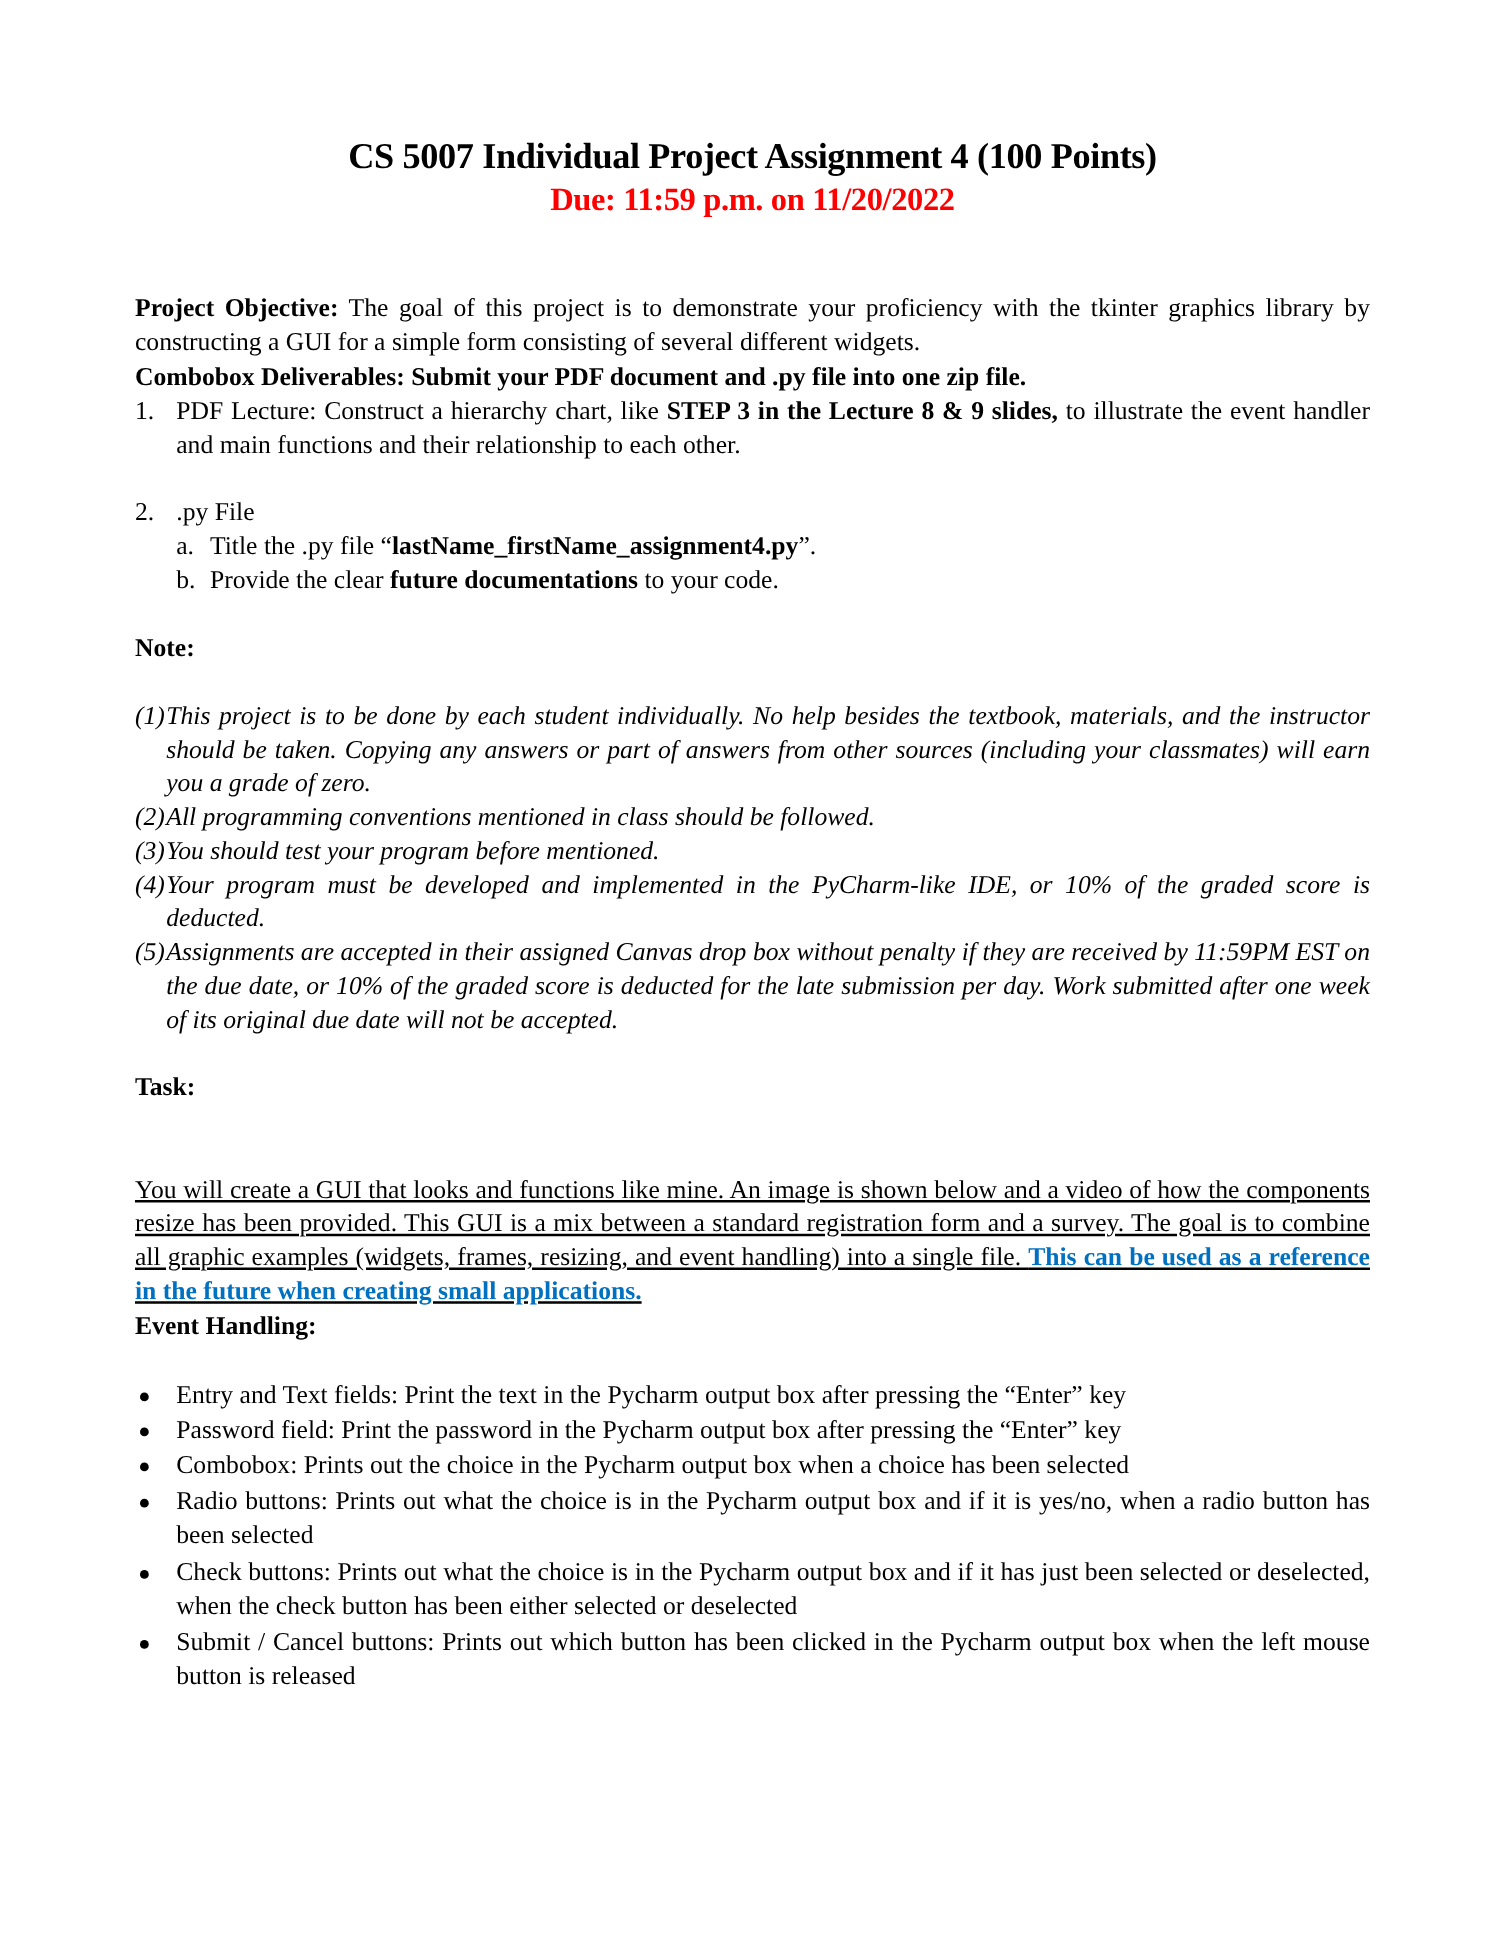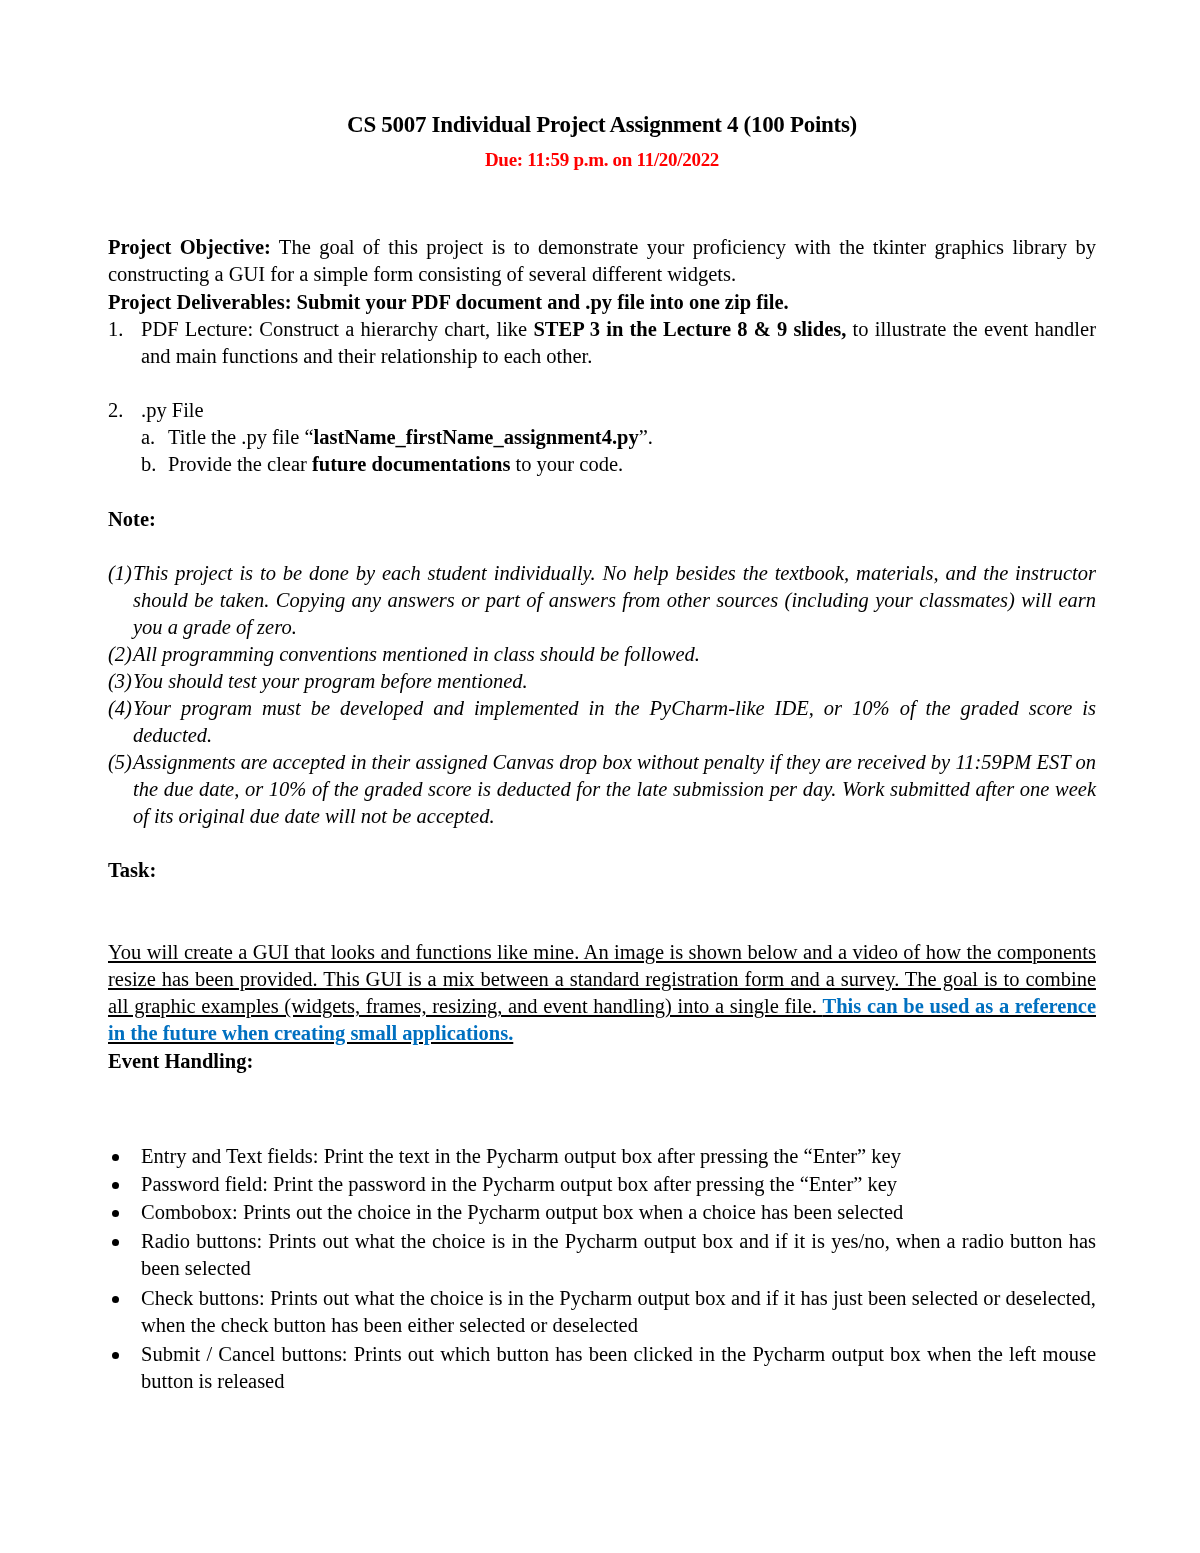--- a/index.html
+++ b/index.html
@@ -22,27 +22,27 @@
       width: 988px;
     }
     .title-block {
       position: absolute;
       top: 108px;
       left: 0;
       width: 988px;
       text-align: center;
     }
     .title {
-      font-size: 23px;
+      font-size: 29px;
       font-weight: bold;
       line-height: 34px;
       letter-spacing: -0.3px;
     }
     .due {
-      font-size: 19px;
+      font-size: 26px;
       font-weight: bold;
       line-height: 36px;
       color: #ff0000;
       letter-spacing: -0.3px;
     }
     .p {
       position: absolute;
       left: 0;
       width: 988px;
       font-size: 20.5px;
@@ -109,21 +109,20 @@
     .blue {
       color: #0070c0;
       font-weight: bold;
     }
     .bullet {
       position: absolute;
       left: 0;
       width: 988px;
       font-size: 20.5px;
       line-height: 27px;
-      margin-top: 40px;
     }
     .bullet .dot {
       position: absolute;
       left: 4px;
       top: 11px;
       width: 7px;
       height: 7px;
       border-radius: 50%;
       background: #000;
     }
@@ -139,21 +138,21 @@
 
   <div class="title-block">
     <div class="title">CS 5007 Individual Project Assignment 4 (100 Points)</div>
     <div class="due">Due: 11:59 p.m. on 11/20/2022</div>
   </div>
 
   <div class="p" style="top:206px;">
     <span class="b">Project Objective:</span><span> The goal of this project is to demonstrate your proficiency with the tkinter graphics library by constructing a GUI for a simple form consisting of several different widgets.</span>
   </div>
 
-  <div class="heading" style="top:289px;">Project Deliverables: Submit your PDF document and .py file into one zip file.</div>
+  <div class="heading" style="top:289px;">Combobox Deliverables: Submit your PDF document and .py file into one zip file.</div>
 
   <div class="num-item" style="top:316px;">
     <span class="num">1.</span>
     <div class="body">
       <span>PDF Lecture: Construct a hierarchy chart, like </span><span class="b">STEP 3 in the Lecture 8 &amp; 9 slides,</span><span> to illustrate the event handler and main functions and their relationship to each other.</span>
     </div>
   </div>
 
   <div class="num-item" style="top:397px;">
     <span class="num">2.</span>

